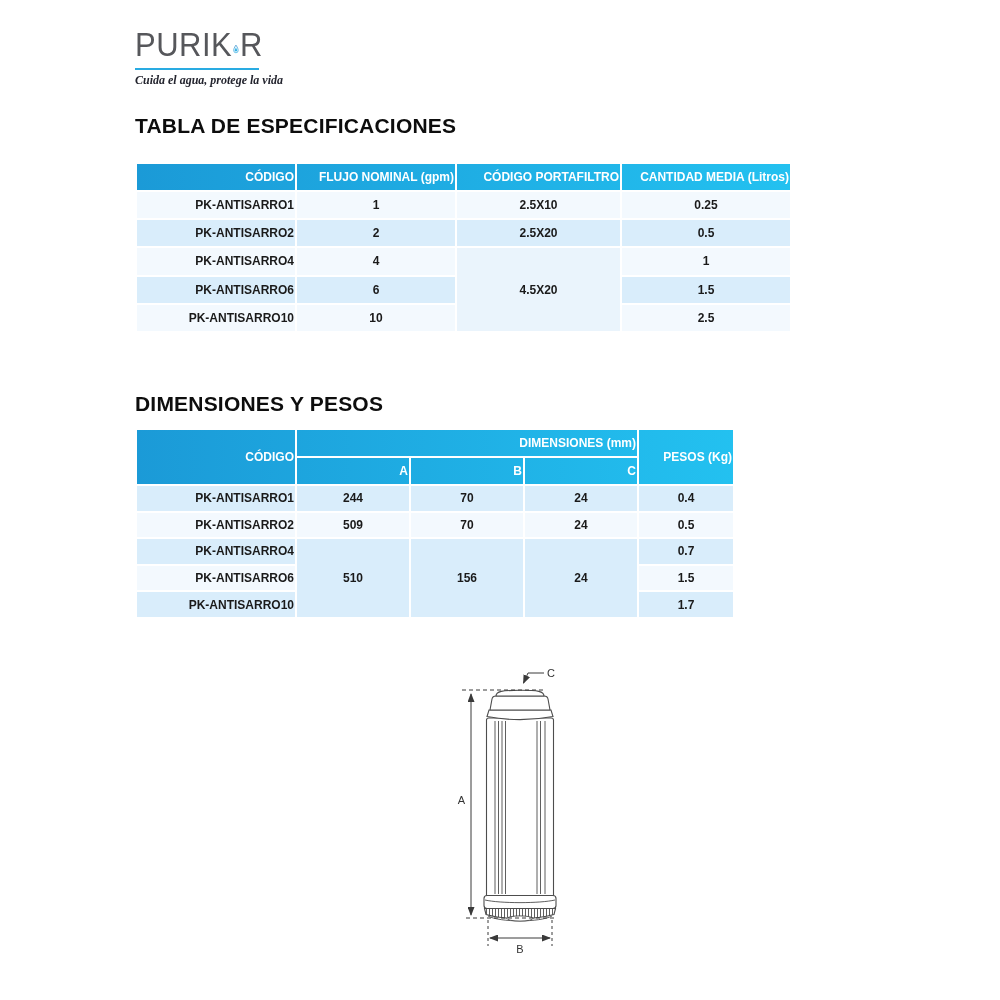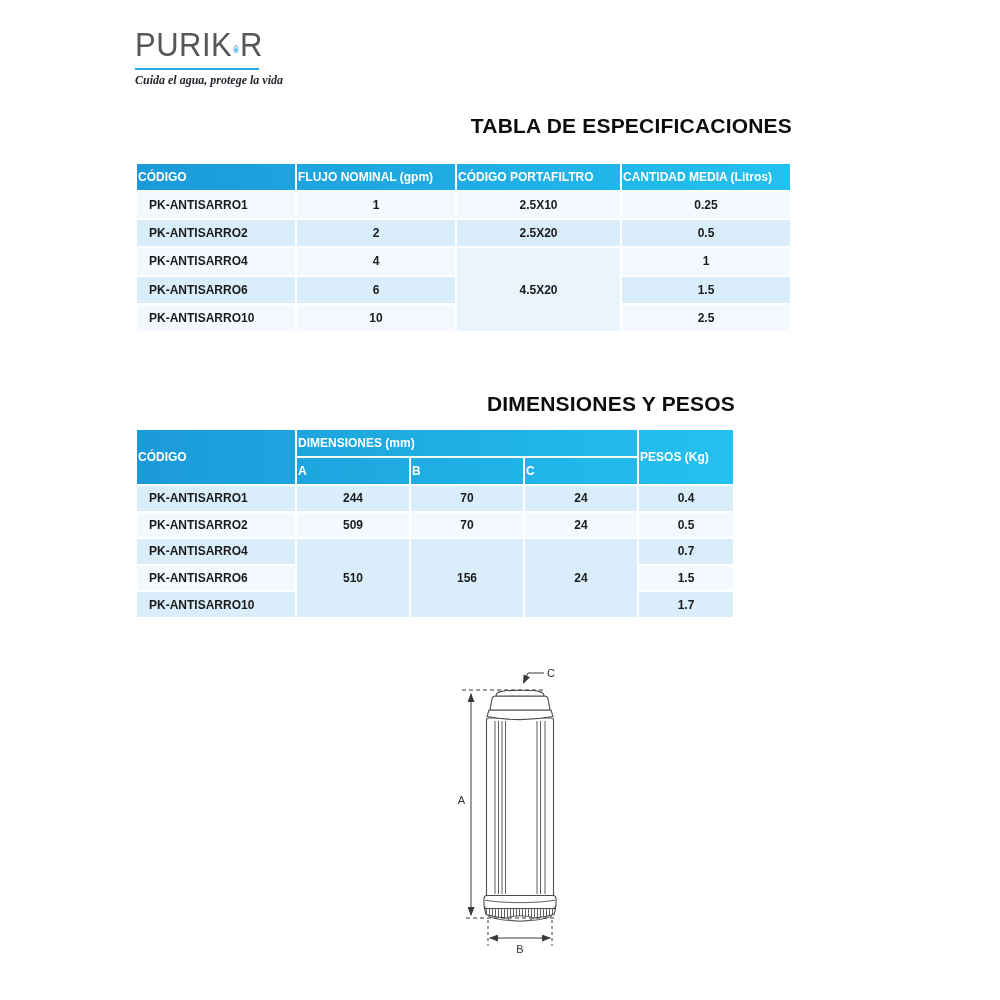--- a/index.html
+++ b/index.html
@@ -9,34 +9,34 @@
   
   .logo{position:absolute;left:135px;top:30px;width:128px;}
   .logo-word{display:flex;align-items:flex-end;color:#56575b;font-size:31px;line-height:34px;
              font-weight:400;letter-spacing:.5px;transform:scaleY(1.08);transform-origin:bottom left;}
   .logo-drop{margin:0 1px -1px 1px;}
   .logo-rule{margin-top:4px;width:124px;height:2px;background:#29abe2;}
   .tagline{margin-top:3px;font-family:"Liberation Serif",serif;font-style:italic;font-weight:bold;
            font-size:12px;color:#23242e;white-space:nowrap;}
 
   
-  h1.sec-title{margin:0;font-size:21px;line-height:24px;font-weight:bold;color:#0d0d0d;letter-spacing:.2px;text-align:right;}
+  h1.sec-title{margin:0;font-size:21px;line-height:24px;font-weight:bold;color:#0d0d0d;letter-spacing:.2px;}
 
   .sec-spec{position:absolute;left:135px;top:114px;}
   .sec-spec h1{margin-bottom:24px;}
   .sec-dim{position:absolute;left:135px;top:392px;}
   .sec-dim h1{margin-bottom:12px;}
 
   
   table{border-collapse:collapse;table-layout:fixed;}
   th,td{border:2px solid #fff;font-size:12px;box-sizing:border-box;}
   thead{background:linear-gradient(90deg,#1b9ad7 0%,#23c1f0 100%);}
-  thead th{color:#fff;font-weight:bold;text-align:left;}
+  thead th{color:#fff;font-weight:bold;text-align:right;}
   tbody td{font-weight:bold;color:#1a1a1a;text-align:center;}
-  td.c-code{text-align:left;padding-left:12px;}
+  td.c-code{text-align:right;padding-left:12px;}
 
   .t-spec{width:655px;}
   .t-spec thead th{height:28px;}
   .t-spec tbody td{height:28.2px;}
   .t-dim{width:598px;}
   .t-dim thead th{height:28px;}
   .t-dim tbody td{height:26.6px;}
 
   tr.r-light>td{background:#f3f9fe;}
   tr.r-med>td{background:#d9edfb;}

